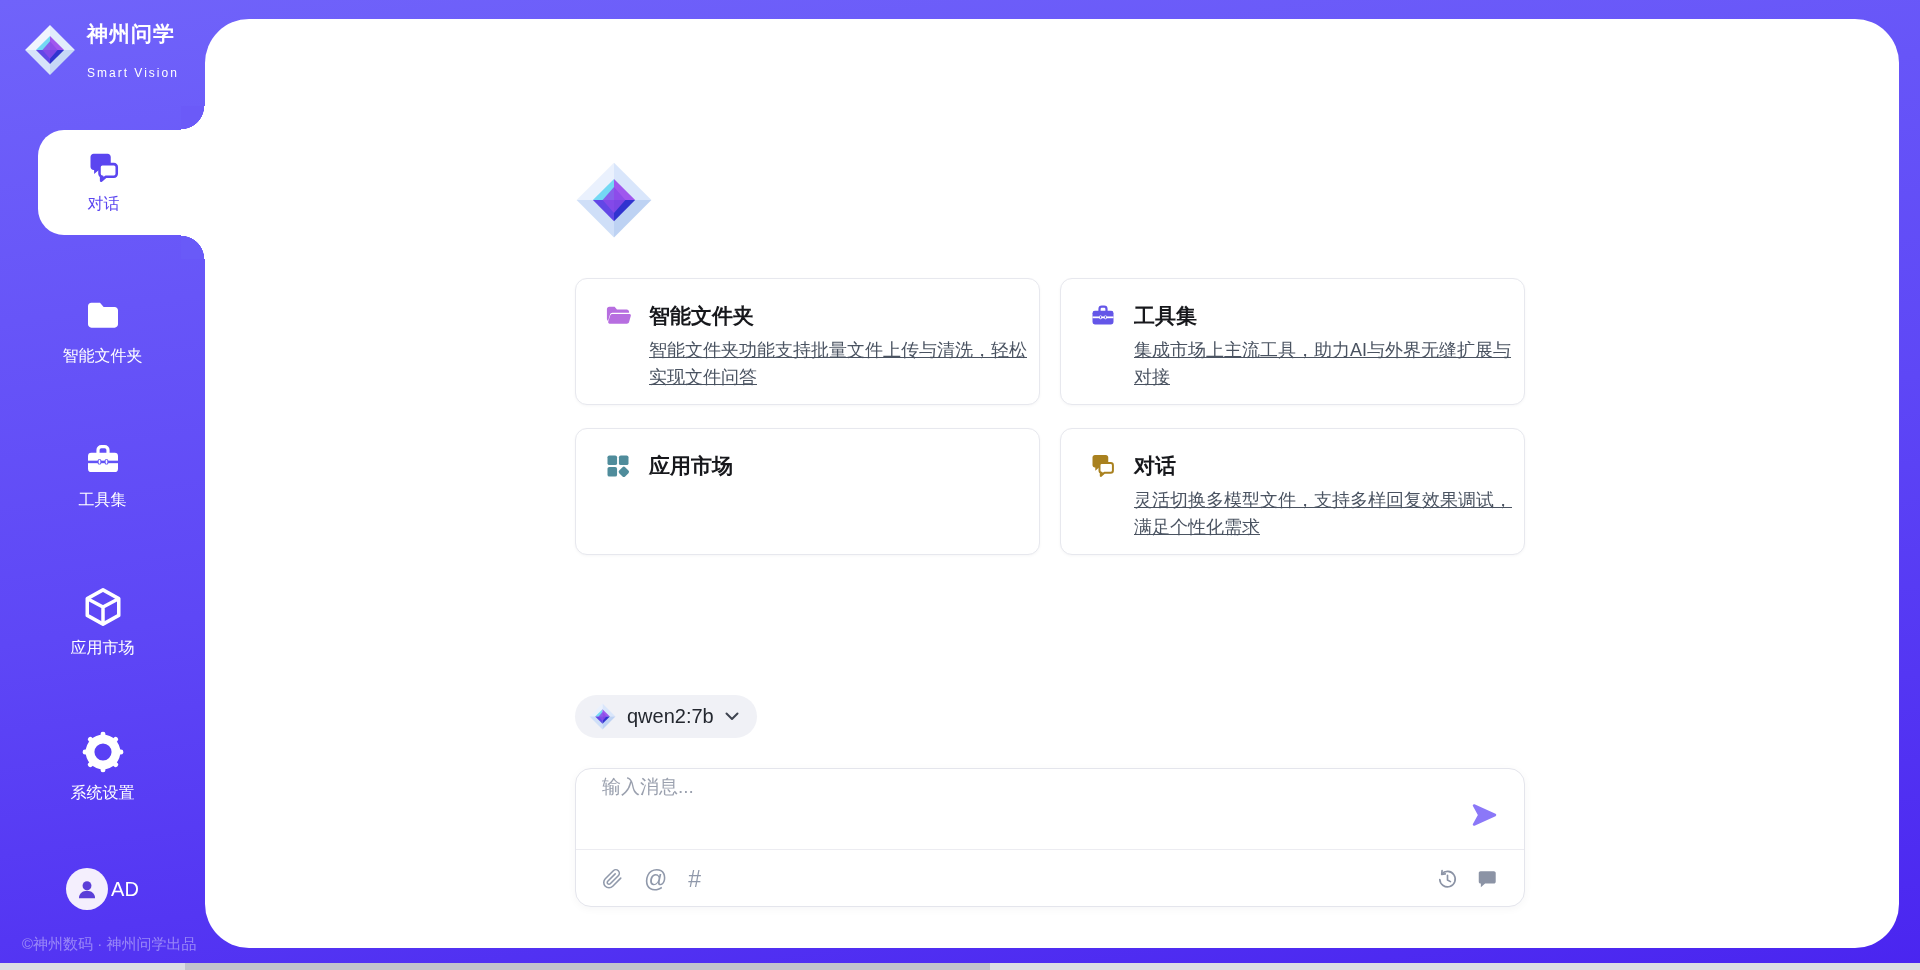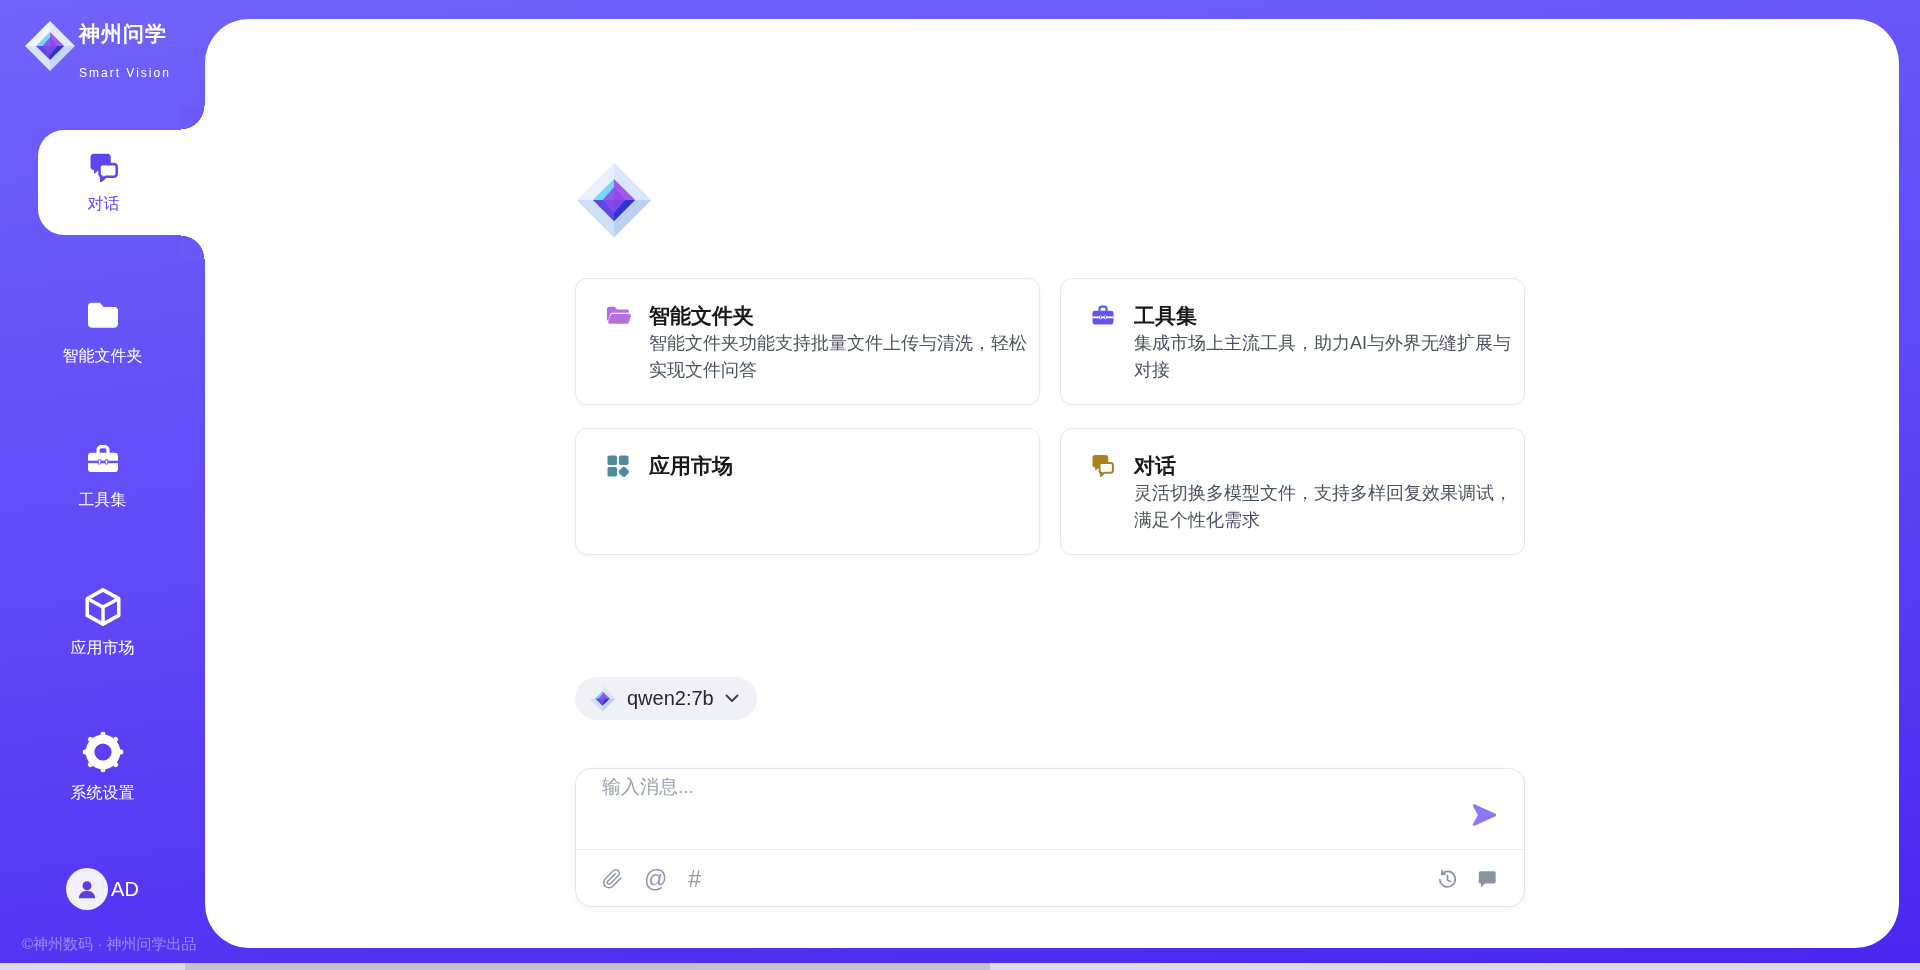--- a/index.html
+++ b/index.html
@@ -16,21 +16,21 @@
     background:#ffffff; border-radius:44px;
   }
   .content-col{ position:absolute; left:370px; top:0; width:950px; height:100%; }
 
   
   .bottom-strip{ position:absolute; left:0; bottom:0; width:100%; height:7px; background:#dcdde4; }
   .bottom-strip .thumb{ position:absolute; left:185px; top:0; width:805px; height:7px; background:#c2c3cd; }
 
   
   .sidebar{ position:absolute; left:0; top:0; width:205px; height:100%; }
-  .brand{ position:absolute; left:24px; top:20px; display:flex; align-items:flex-start; gap:3px; }
+  .brand{ position:absolute; left:24px; top:20px; display:flex; align-items:center; gap:11px; }
   .brand svg{ width:52px; height:52px; }
   .brand-text .brand-name{ color:#fff; font-size:21px; font-weight:700; letter-spacing:1px; }
   .brand-text .brand-sub{ color:#fff; font-size:12px; letter-spacing:2px; margin-top:18px; }
 
   .tab-active{
     position:absolute; left:38px; top:130px; width:187px; height:105px;
     background:#fff; border-radius:26px 0 0 26px;
     display:flex; flex-direction:column; align-items:center; justify-content:center;
     gap:8px; padding-right:56px; cursor:pointer;
   }
@@ -60,25 +60,25 @@
   .greeting-text{ font-size:31px; font-weight:700; color:#17181c; letter-spacing:.5px; }
 
   
   .cards{ position:absolute; top:259px; left:0; display:grid;
     grid-template-columns:465px 465px; grid-column-gap:20px; grid-row-gap:23px; }
   .card{ width:465px; height:127px; background:#fff; border:1px solid #e7e8ee; border-radius:12px;
     box-shadow:0 1px 3px rgba(20,20,40,.04); padding:23px 8px 0 28px; cursor:pointer; }
   .card-head{ display:flex; align-items:center; gap:17px; }
   .card-head svg{ width:28px; height:28px; flex:0 0 auto; }
   .card-title{ font-size:21px; font-weight:700; color:#17181c; }
-  .card-desc{ margin-left:45px; width:385px;
-    font-size:18px; line-height:27px; color:#4a5361; word-break:break-all; }
-
-  
-  .model-pill{ position:absolute; top:658px; left:0; height:43px; border-radius:22px;
+  .card-desc{ margin-left:45px; margin-top:7px; width:385px;
+    font-size:18px; line-height:27px; color:#4a5361; word-break:break-all;text-decoration:underline; }
+
+  
+  .model-pill{ position:absolute; top:676px; left:0; height:43px; border-radius:22px;
     background:#f0f1f6; display:inline-flex; align-items:center; gap:11px;
     padding:0 18px 0 14px; cursor:pointer; }
   .model-pill svg.logo{ width:27px; height:27px; }
   .model-name{ font-size:20px; color:#23272f; }
 
   
   .composer{ position:absolute; top:749px; left:0; width:950px; height:139px;
     background:#fff; border:1px solid #e4e5ec; border-radius:16px;
     box-shadow:0 2px 8px rgba(20,20,40,.04); }
   .composer textarea{ position:absolute; top:5px; left:26px; width:840px; height:58px;

